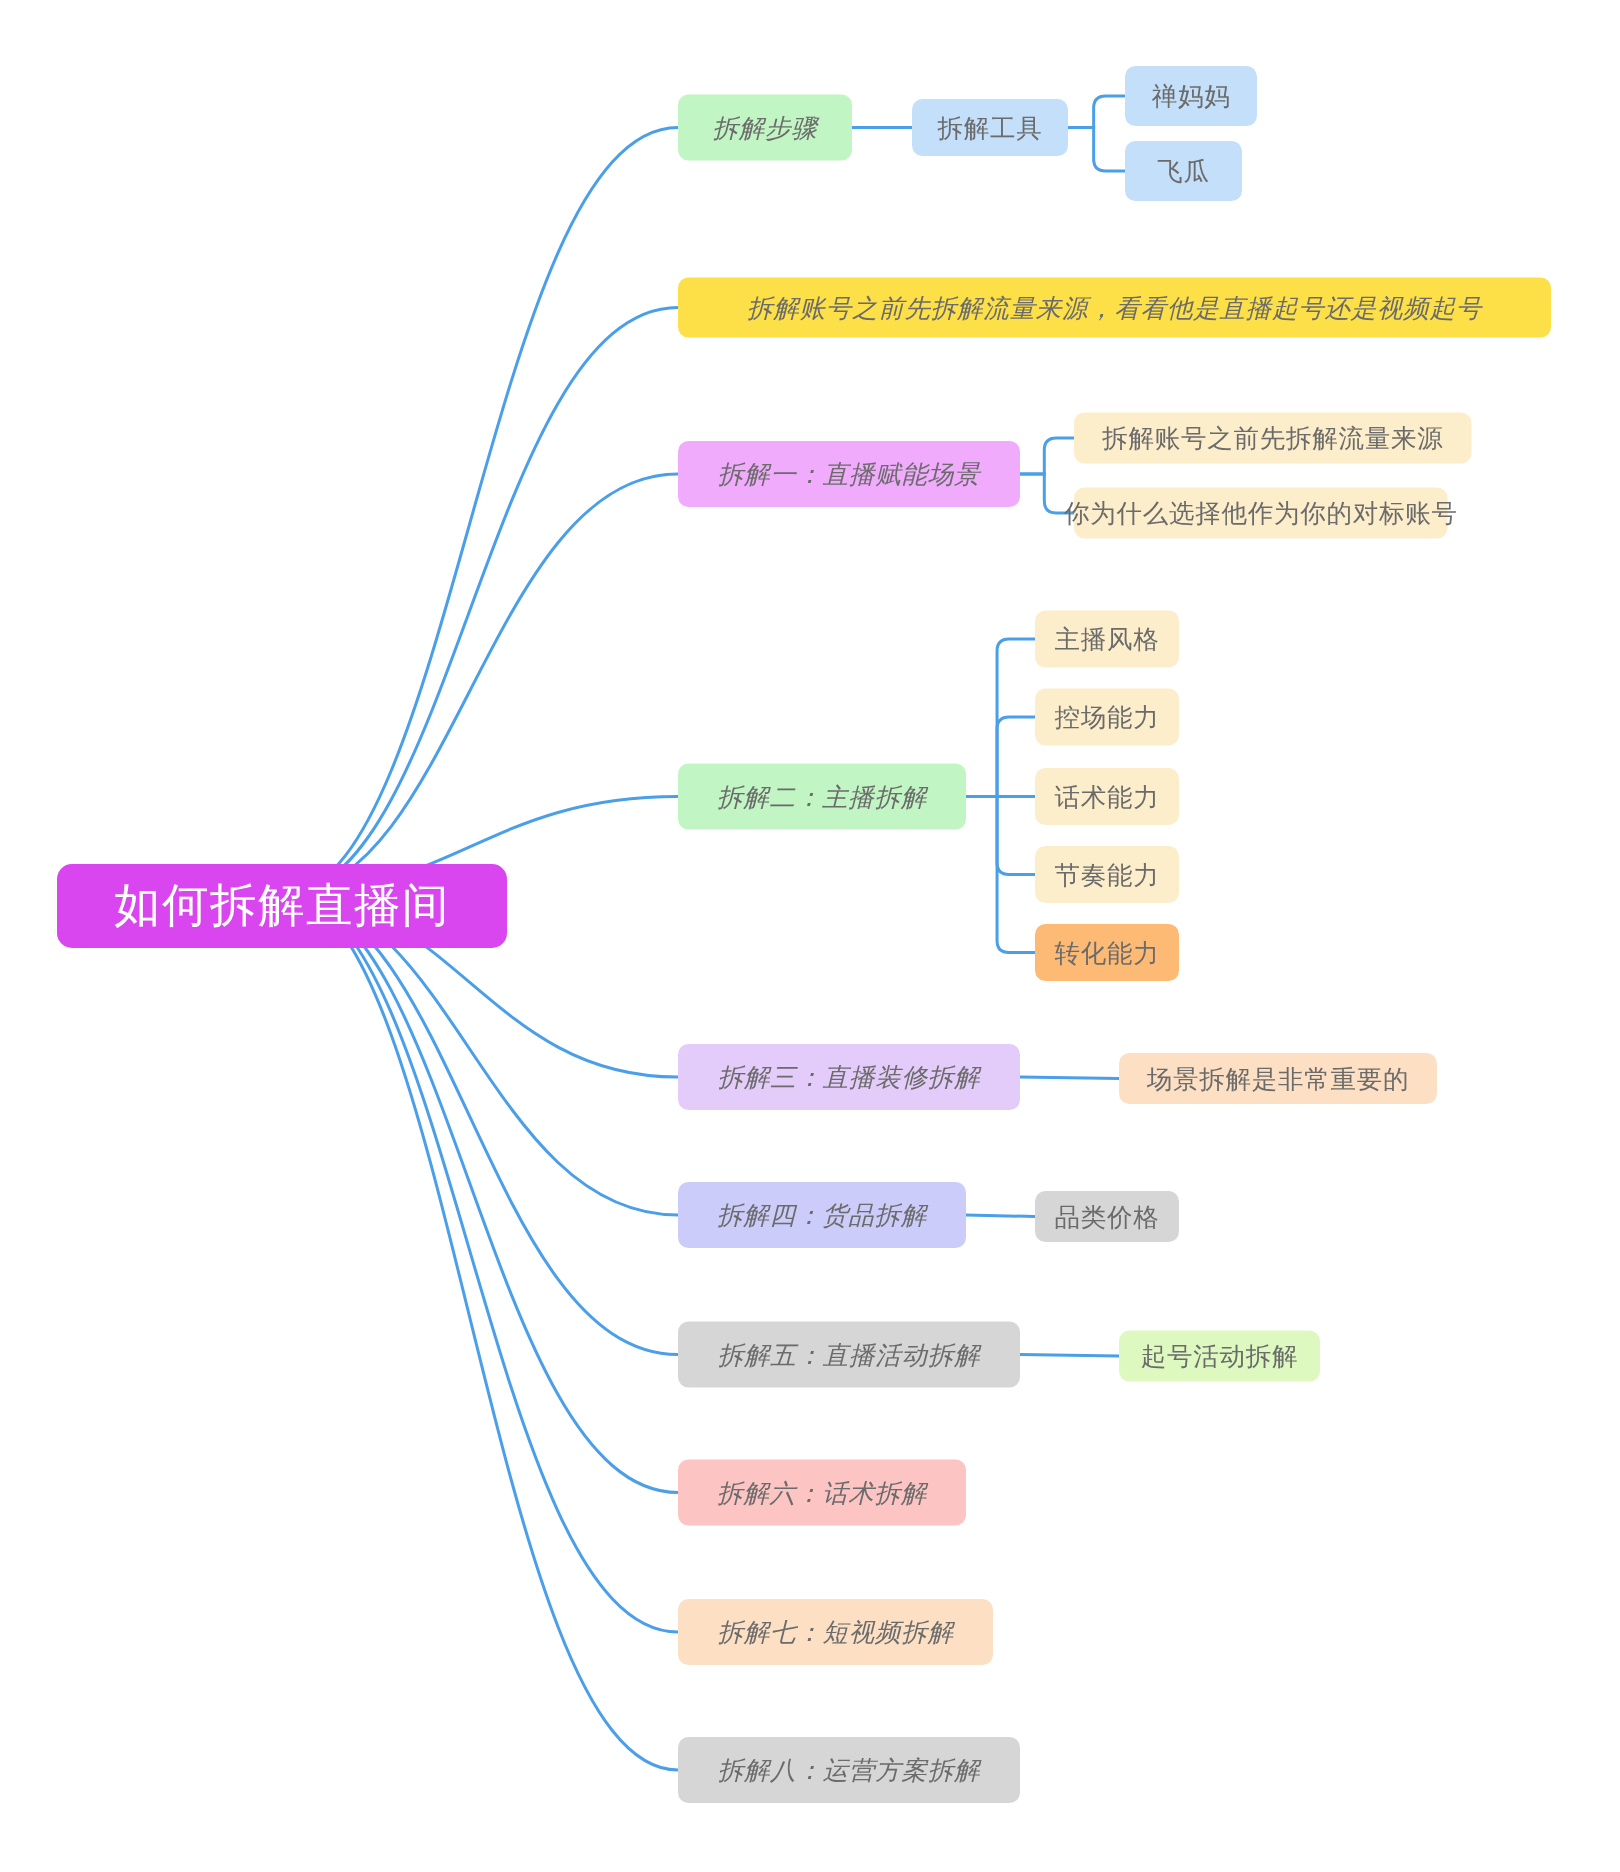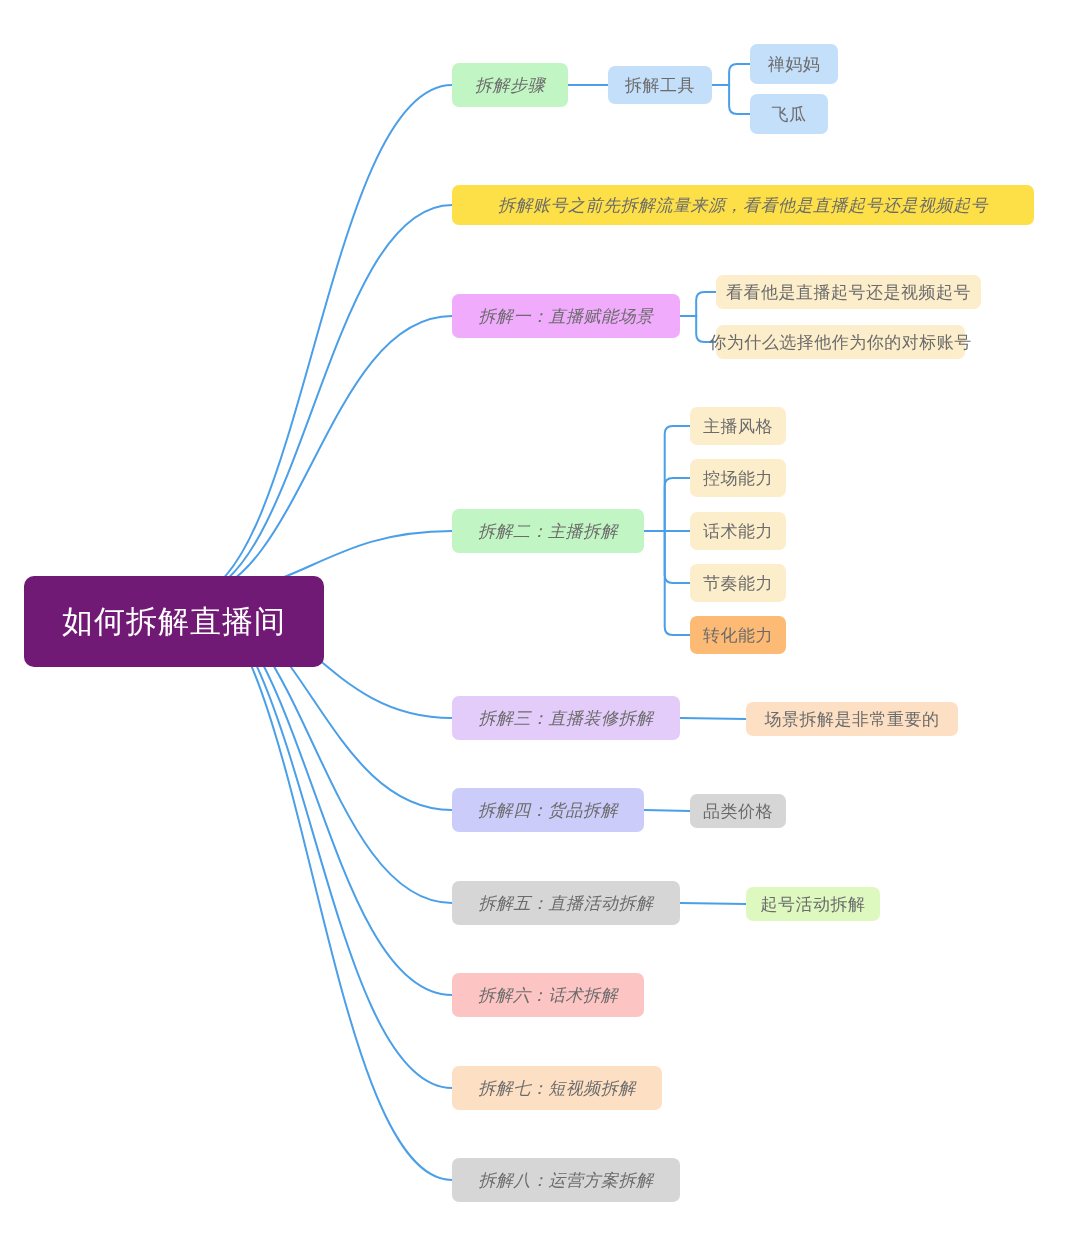--- a/index.html
+++ b/index.html
@@ -72,21 +72,21 @@
       <path d="M 680 718 L 746 719" fill="none" stroke="#4a9fe8" stroke-width="2" stroke-linecap="round"></path>
       <path d="M 195 596 C 302.94 604.56, 328.64 810, 452 810" fill="none" stroke="#4a9fe8" stroke-width="2" stroke-linecap="round"></path>
       <path d="M 644 810 L 690 811" fill="none" stroke="#4a9fe8" stroke-width="2" stroke-linecap="round"></path>
       <path d="M 195 596 C 302.94 608.28, 328.64 903, 452 903" fill="none" stroke="#4a9fe8" stroke-width="2" stroke-linecap="round"></path>
       <path d="M 680 903 L 746 904" fill="none" stroke="#4a9fe8" stroke-width="2" stroke-linecap="round"></path>
       <path d="M 195 596 C 302.94 611.96, 328.64 995, 452 995" fill="none" stroke="#4a9fe8" stroke-width="2" stroke-linecap="round"></path>
       <path d="M 195 596 C 302.94 615.68, 328.64 1088, 452 1088" fill="none" stroke="#4a9fe8" stroke-width="2" stroke-linecap="round"></path>
       <path d="M 195 596 C 302.94 619.36, 328.64 1180, 452 1180" fill="none" stroke="#4a9fe8" stroke-width="2" stroke-linecap="round"></path>
     </svg>
   <div id="nodes">
-      <div class="node root" style="left: 24px; top: 576px; width: 300px; height: 91px; background: #701a75;">
+      <div class="node root" style="left: 38px; top: 576px; width: 300px; height: 56px; background: #d946ef;">
         <span class="rootlabel">如何拆解直播间</span>
       </div>
       <div class="node lvl1" style="left: 452px; top: 63px; width: 116px; height: 44px; background: rgb(194, 245, 196);">
         <span class="lvl1">拆解步骤</span>
       </div>
       <div class="node lvl2" style="left: 608px; top: 66px; width: 104px; height: 38px; background: rgb(195, 223, 250);">
         <span class="lvl2 note">拆解工具</span>
       </div>
       <div class="node lvl3" style="left: 750px; top: 44px; width: 88px; height: 40px; background: rgb(195, 223, 250);">
         <span class="lvl3 note">禅妈妈</span>
@@ -94,21 +94,21 @@
       <div class="node lvl3" style="left: 750px; top: 94px; width: 78px; height: 40px; background: rgb(195, 223, 250);">
         <span class="lvl3 note">飞瓜</span>
       </div>
       <div class="node lvl1" style="left: 452px; top: 185px; width: 582px; height: 40px; background: #fde047;">
         <span class="lvl1">拆解账号之前先拆解流量来源，看看他是直播起号还是视频起号</span>
       </div>
       <div class="node lvl1" style="left: 452px; top: 294px; width: 228px; height: 44px; background: #f0abfc;">
         <span class="lvl1">拆解一：直播赋能场景</span>
       </div>
       <div class="node lvl2" style="left: 716px; top: 275px; width: 265px; height: 34px; background: rgb(253, 238, 203);">
-        <span class="lvl2 note">看看他是直播起号还是视频起号</span>
+        <span class="lvl2 note">拆解账号之前先拆解流量来源</span>
       </div>
       <div class="node lvl2" style="left: 716px; top: 325px; width: 249px; height: 34px; background: rgb(253, 238, 203);">
         <span class="lvl2 note">你为什么选择他作为你的对标账号</span>
       </div>
       <div class="node lvl1" style="left: 452px; top: 509px; width: 192px; height: 44px; background: rgb(194, 245, 196);">
         <span class="lvl1">拆解二：主播拆解</span>
       </div>
       <div class="node lvl2" style="left: 690px; top: 407px; width: 96px; height: 38px; background: rgb(253, 238, 203);">
         <span class="lvl2 note">主播风格</span>
       </div>

